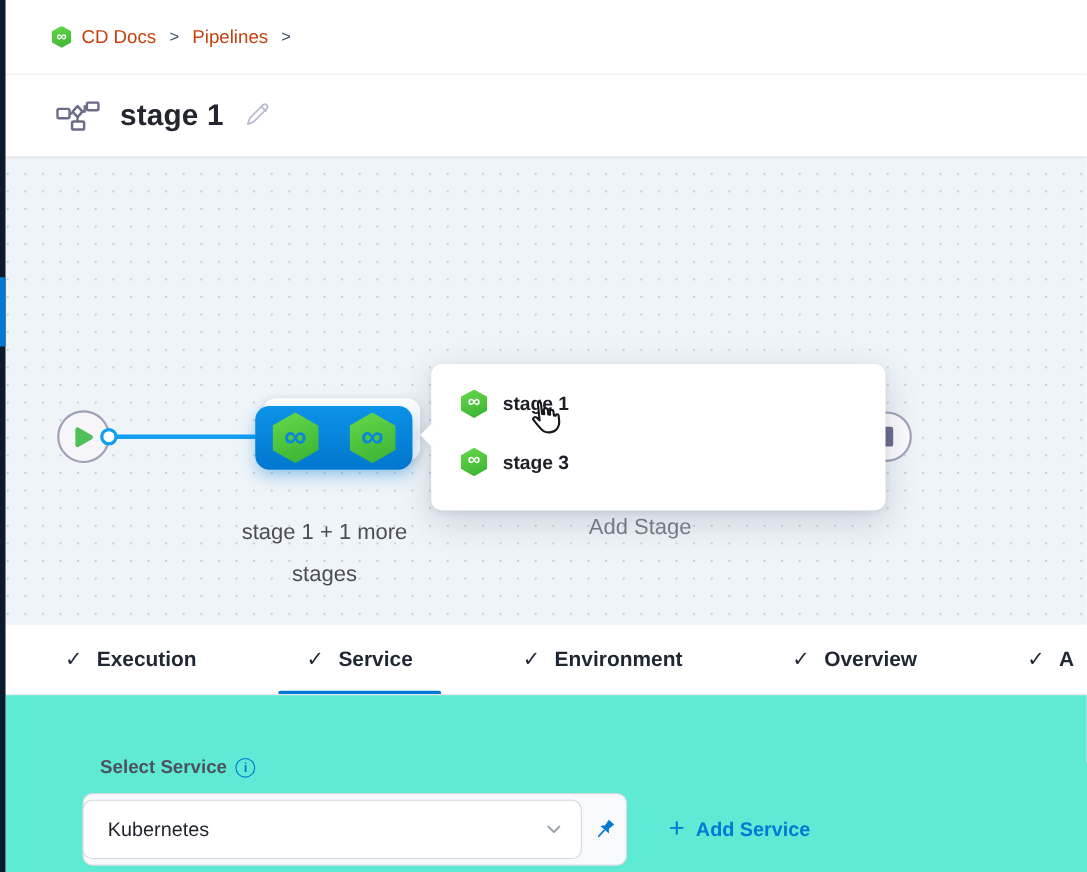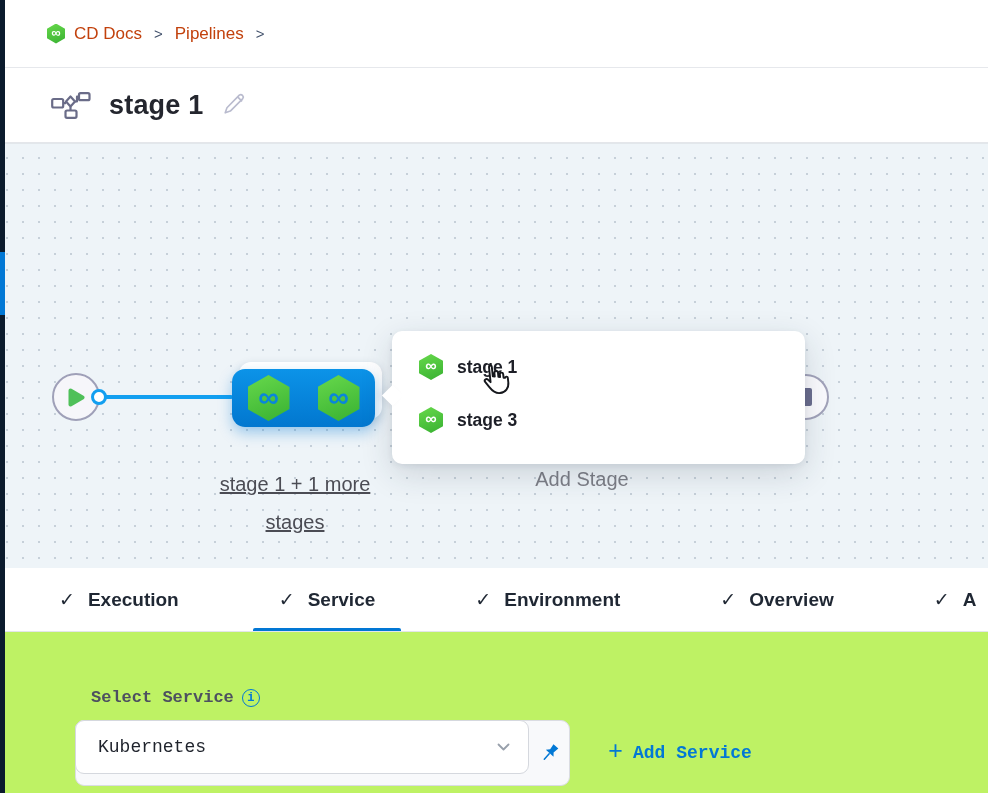--- a/index.html
+++ b/index.html
@@ -50,21 +50,21 @@
     background:#fff; box-shadow:0 3px 10px rgba(40,60,90,.18); }
   .group-node { position:absolute; left:227px; top:225px; width:143px; height:58px; border-radius:13px;
     background:linear-gradient(180deg,#0c93e8,#0277cf); box-shadow:0 6px 14px rgba(2,120,213,.35);
     display:flex; align-items:center; justify-content:center; gap:28px; cursor:pointer; }
 
   .end-node { position:absolute; left:778px; top:230px; width:46px; height:46px; border-radius:50%;
     background:#fbfbfe; border:2px solid #a2a3ba; display:flex; align-items:center; justify-content:center; }
   .end-node .stop-square { width:11px; height:18px; border-radius:2px; background:#6b6d8e; }
 
   .group-label { position:absolute; left:194px; top:321px; width:192px; text-align:center;
-    font-size:20px; line-height:38px; color:#4b4c54;text-decoration:underline; }
+    font-size:20px; line-height:38px; color:#4b4c54; }
   .add-stage-label { position:absolute; left:493px; top:324px; width:168px; text-align:center;
     font-size:20px; color:#7c7e86; cursor:pointer; }
 
   
   .stage-popup { position:absolute; left:387px; top:187px; width:413px; height:133px; background:#fff;
     border-radius:10px; box-shadow:0 10px 32px rgba(30,42,60,.16), 0 2px 6px rgba(30,42,60,.08);
     padding:23px 0 0 27px; z-index:10; }
   .stage-popup .arrow { position:absolute; left:-7px; top:57px; width:15px; height:15px; background:#fff;
     transform:rotate(45deg); box-shadow:-3px 3px 6px rgba(30,42,60,.06); }
   .popup-item { display:flex; align-items:center; gap:14px; margin-bottom:27px; cursor:pointer; }
@@ -76,28 +76,28 @@
   .tab-bar { height:64px; background:#fff; border-bottom:1px solid #e3e6ea; display:flex; align-items:stretch;
     padding-left:28px; gap:48px; flex:none; white-space:nowrap; overflow:hidden; }
   .tab { position:relative; display:flex; align-items:center; gap:13px; padding:0 26px;
     font-size:19px; font-weight:600; color:#1f2733; cursor:pointer; flex:none; }
   .tab .chk { font-weight:700; font-size:19px; }
   .tab.active { font-weight:700; }
   .tab.active::after { content:""; position:absolute; left:0; right:0; bottom:0; height:3px;
     background:#0277d4; border-radius:2px 2px 0 0; }
 
   
-  .content { flex:1; background:#bef264; padding:56px 0 0 70px;font-family:Liberation Mono, monospace; }
+  .content { flex:1; background:#5eead4; padding:56px 0 0 70px; }
   .field-label-row { display:flex; align-items:center; gap:8px; margin:0 0 13px 16px; }
   .field-label { font-size:17px; font-weight:700; color:#4d5060; }
   .info-icon { width:18px; height:18px; border-radius:50%; border:1.5px solid #0278d5; color:#0278d5;
     font-size:12px; font-weight:600; display:flex; align-items:center; justify-content:center; cursor:pointer; font-style:normal; }
 
   .field-row { display:flex; align-items:center; }
-  .select-wrap { position:relative; display:flex; width:495px; height:66px;
+  .select-wrap { position:relative; display:flex; align-items:center; width:495px; height:66px;
     border:1px solid #dadce2; border-radius:9px; background:#f8f9fb; }
   .select-box { display:flex; align-items:center; justify-content:space-between; width:454px; height:54px;
     margin:-1px 0 -1px -1px; padding:0 18px 0 22px; background:#fff; border:1px solid #d5d8de; border-radius:9px; cursor:pointer; }
   .select-box .val { font-size:18px; color:#1f232c; }
   .pin-btn { flex:1; display:flex; align-items:center; justify-content:center; background:none; border:none; cursor:pointer; height:100%; }
 
   .add-service { display:flex; align-items:center; gap:10px; margin-left:38px; background:none; border:none;
     color:#0278d5; font-size:18px; font-weight:700; cursor:pointer; font-family:inherit; }
   .add-service .plus { font-size:25px; font-weight:500; line-height:1; transform:translateY(-1px); }
 </style>

